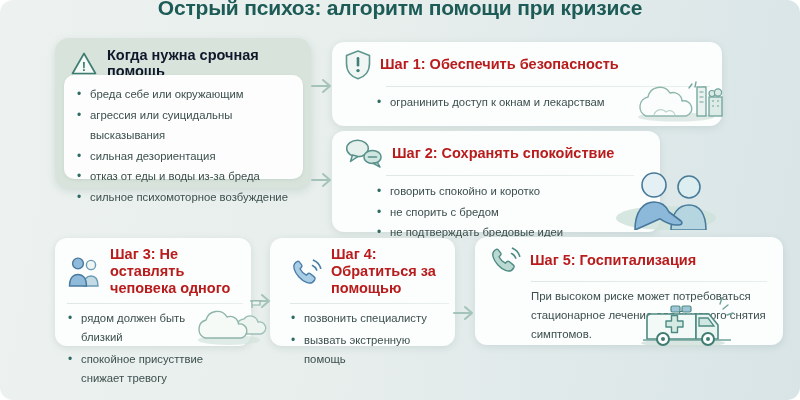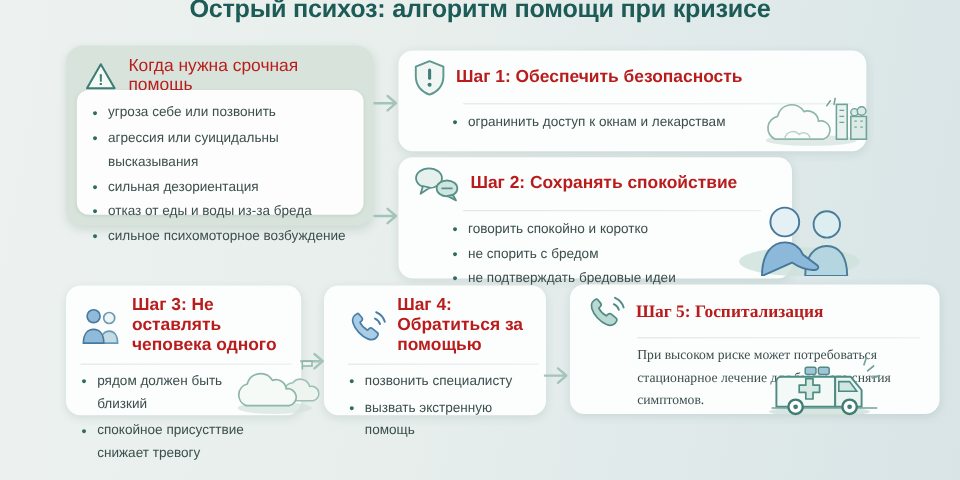--- a/index.html
+++ b/index.html
@@ -1,35 +1,35 @@
 <!DOCTYPE html>
 <html><head>
 <meta charset="utf-8">
 <style>
   html,body{margin:0;padding:0;}
   body{width:800px;height:400px;overflow:hidden;font-family:"Liberation Sans","DejaVu Sans",sans-serif;}
   .stage{position:relative;width:800px;height:400px;
-    background:linear-gradient(100deg,#edf2f0 0%,#e7eeec 45%,#dfe9ea 75%,#d8e4e6 100%);}
+    background:linear-gradient(100deg,#edf2f0 0%,#e7eeec 45%,#dfe9ea 75%,#d8e4e6 100%);border-radius:13px;}
   .title{position:absolute;left:0;top:-4px;width:100%;text-align:center;margin:0;
     font-size:21px;font-weight:bold;color:#1d5b56;letter-spacing:-0.2px;}
   
   .urgent-box{position:absolute;left:55px;top:38px;width:256px;height:150px;
     background:#d8e4db;border-radius:14px;box-shadow:0 3px 8px rgba(110,140,130,.22);}
   .urgent-header{display:flex;align-items:center;gap:9px;padding:9px 10px 0 15px;}
-  .urgent-header h2{margin:0;font-size:14.5px;font-weight:normal;color:#b91c1c;}
+  .urgent-header h2{margin:0;font-size:14.5px;font-weight:bold;color:#0f172a;}
   .urgent-card{position:absolute;left:9px;top:37px;width:239px;height:104px;
     background:#fcfdfc;border-radius:10px;box-shadow:0 1px 3px rgba(110,140,130,.18);
     padding:7px 10px 0 12px;box-sizing:border-box;}
   .step-box{position:absolute;background:#fcfdfd;border-radius:12px;
     box-shadow:0 2px 7px rgba(115,145,138,.20);box-sizing:border-box;}
   .step1{left:332px;top:42px;width:390px;height:84px;padding:7px 12px 0 12px;}
   .step2{left:332px;top:131px;width:328px;height:101px;padding:7px 26px 0 12px;}
   .step3{left:55px;top:238px;width:196px;height:108px;padding:8px 8px 12px 12px;}
   .step4{left:270px;top:238px;width:185px;height:108px;padding:8px 6px 0 20px;}
-  .step5{left:475px;top:237px;width:308px;height:108px;padding:8px 16px 0 14px;font-family:Liberation Serif, serif;}
+  .step5{left:475px;top:237px;width:308px;height:108px;padding:8px 16px 0 14px;}
   .step-header{display:flex;align-items:center;gap:8px;}
   .step-header h2{margin:0;font-size:14.5px;font-weight:bold;color:#b91c1c;line-height:17px;}
   .step3 .step-header h2{max-width:146px;}
   .step4 .step-header h2{max-width:136px;}
   .rule{height:1px;background:linear-gradient(to right,#dfe8e4,#e8efec);margin:6px 0 5px 0;}
   .rule.indent{margin-left:42px;}
   
   ul.bullets{list-style:none;margin:2px 0 0 0;padding:0;}
   ul.bullets li{position:relative;padding-left:14px;font-size:11.3px;color:#3c4f4d;
     line-height:20.5px;}
@@ -55,21 +55,21 @@
       <span>
         <svg width="28" height="25" viewBox="0 0 28 25">
           <path d="M14 2.5 L25.5 22.5 H2.5 Z" fill="#f5faf7" stroke="#3f7d74" stroke-width="1.7" stroke-linejoin="round"></path>
           <text x="14" y="19.5" font-size="13" font-weight="bold" fill="#3f7d74" text-anchor="middle">!</text>
         </svg>
       </span>
       <h2>Когда нужна срочная помощь</h2>
     </div>
     <div class="urgent-card">
       <ul class="bullets">
-        <li><span>угроза себе или позвонить</span></li>
+        <li><span>бреда себе или окружающим</span></li>
         <li><span>агрессия или суицидальны высказывания</span></li>
         <li><span>сильная дезориентация</span></li>
         <li><span>отказ от еды и воды из-за бреда</span></li>
         <li><span>сильное психомоторное возбуждение</span></li>
       </ul>
     </div>
   </section>
 
   <section class="step-box step1">
     <div class="step-header">

